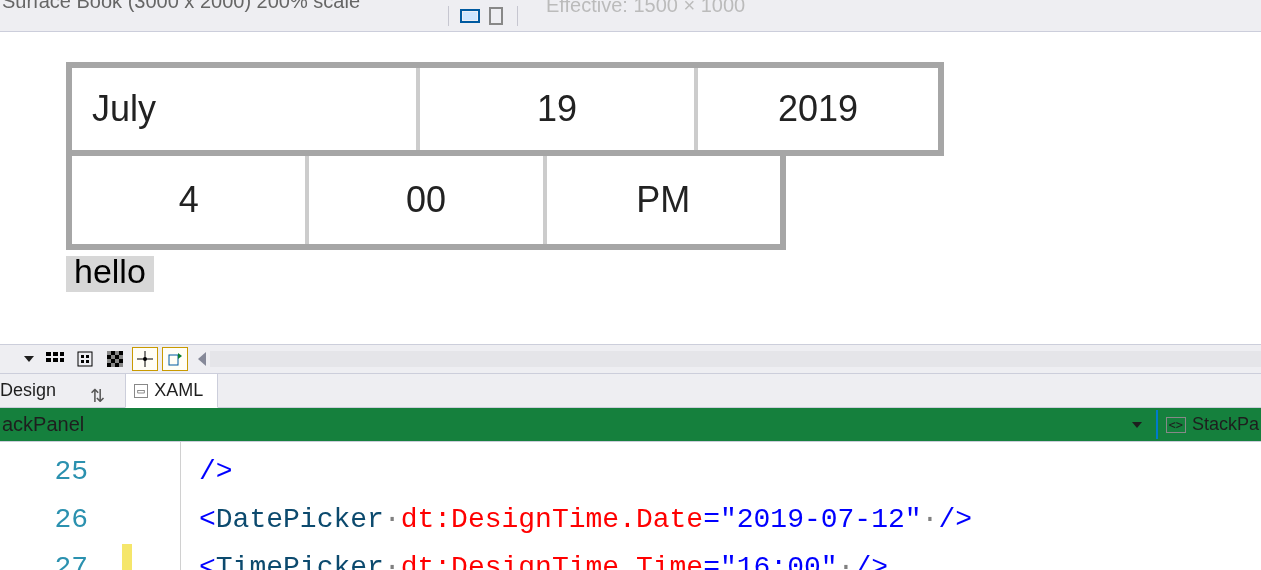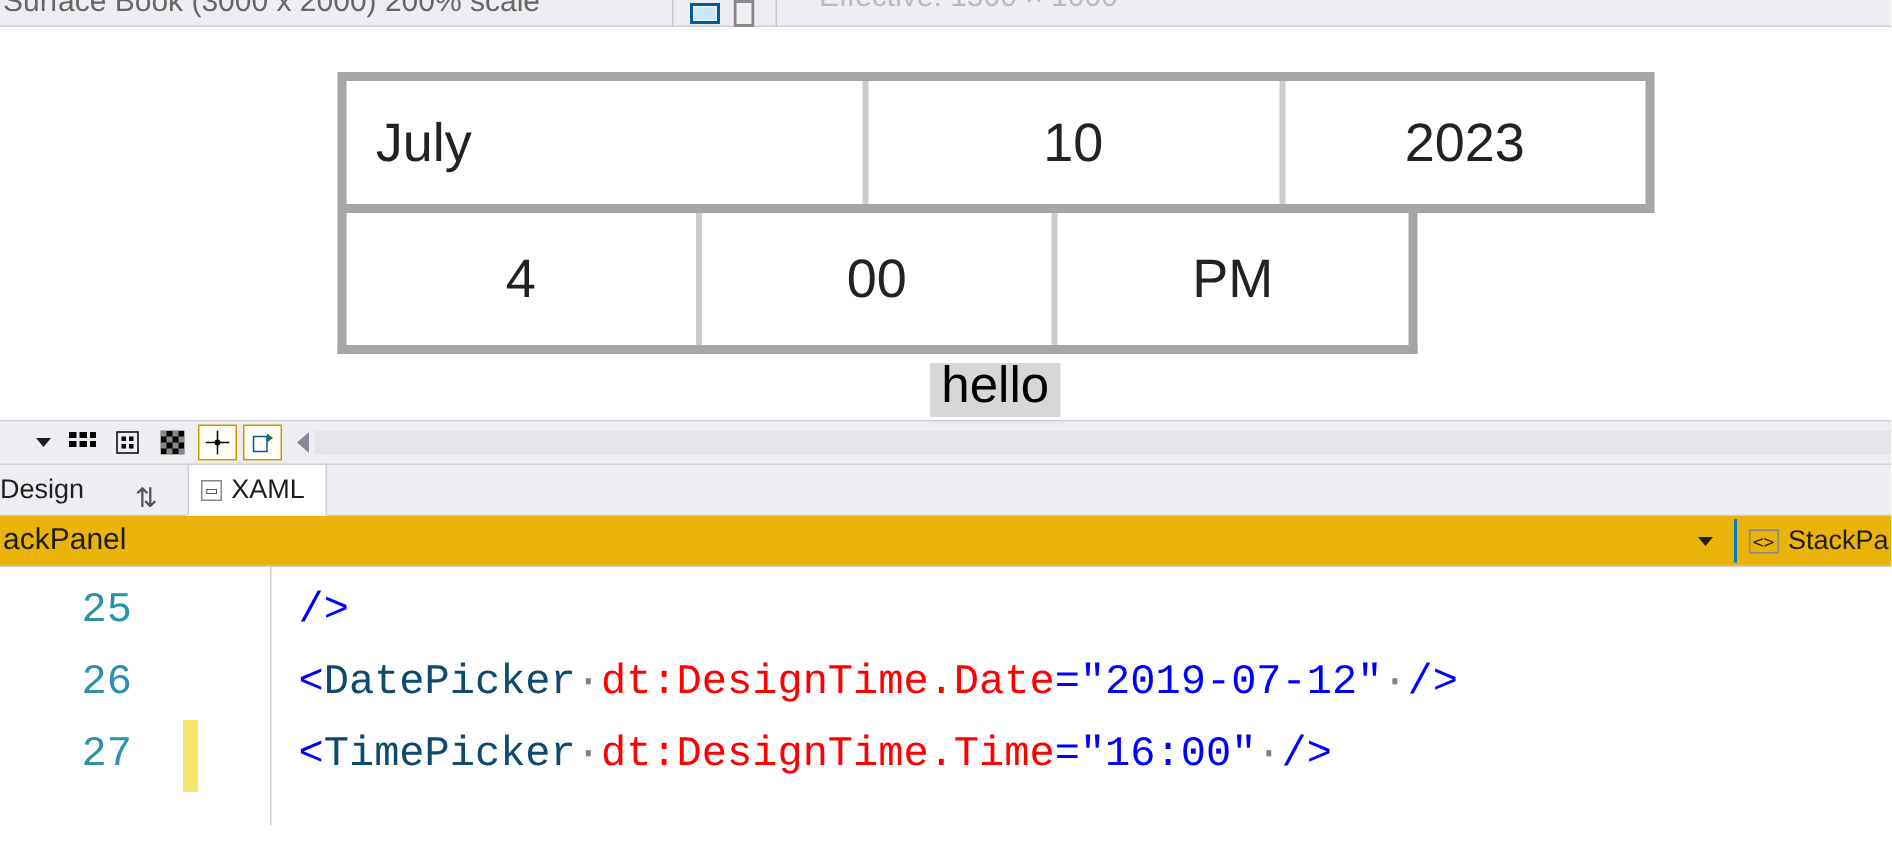--- a/index.html
+++ b/index.html
@@ -8,21 +8,21 @@
     background: #fff;
     width: 1261px;
     height: 570px;
     overflow: hidden;
     font-size: 14px;
     color: #000;
   }
 
   
   .top-toolbar {
-    height: 18px;
+    height: 32px;
     background: #eeeef2;
     border-bottom: 1px solid #cccedb;
     display: flex;
     align-items: center;
     position: relative;
   }
   .top-toolbar .device-label {
     position: absolute;
     left: 0;
     top: -10px;
@@ -50,25 +50,24 @@
     color: #bbb;
     margin-left: 20px;
     position: relative;
     top: -10px;
   }
   .top-toolbar-spacer-left { width: 440px; }
 
   
   .designer-surface {
     background: #fff;
-    height: 262px;
+    height: 312px;
     padding: 30px 0 0 66px;
     position: relative;
     overflow: hidden;
-    text-align: center;
   }
 
   .picker-wrap { display: inline-block; }
 
   .date-picker,
   .time-picker {
     display: flex;
     border: 6px solid #a6a6a6;
     background: #fff;
   }
@@ -181,21 +180,21 @@
     border: 1px solid #888;
     display: inline-flex;
     align-items: center;
     justify-content: center;
     font-size: 9px;
   }
 
   
   .crumb-row {
     height: 34px;
-    background: #eab308;
+    background: #15803d;
     border-bottom: 1px solid #cccedb;
     display: flex;
     align-items: center;
     font-size: 20px;
     color: #1e1e1e;
     padding-left: 2px;
     position: relative;
   }
   .crumb-row .crumb-left { flex: 1; }
   .crumb-row .dd-arrow {
@@ -274,22 +273,22 @@
       </svg>
   </span>
   <span class="sep"></span>
   <span class="effective">Effective: 1500 × 1000</span>
 </div>
 
 <div class="designer-surface">
   <div class="picker-wrap">
     <div class="date-picker">
       <div class="cell month">July</div>
-      <div class="cell day">10</div>
-      <div class="cell year">2023</div>
+      <div class="cell day">19</div>
+      <div class="cell year">2019</div>
     </div>
     <div class="time-picker">
       <div class="cell">4</div>
       <div class="cell">00</div>
       <div class="cell">PM</div>
     </div>
     <div class="hello-box">hello</div>
   </div>
 </div>
 

